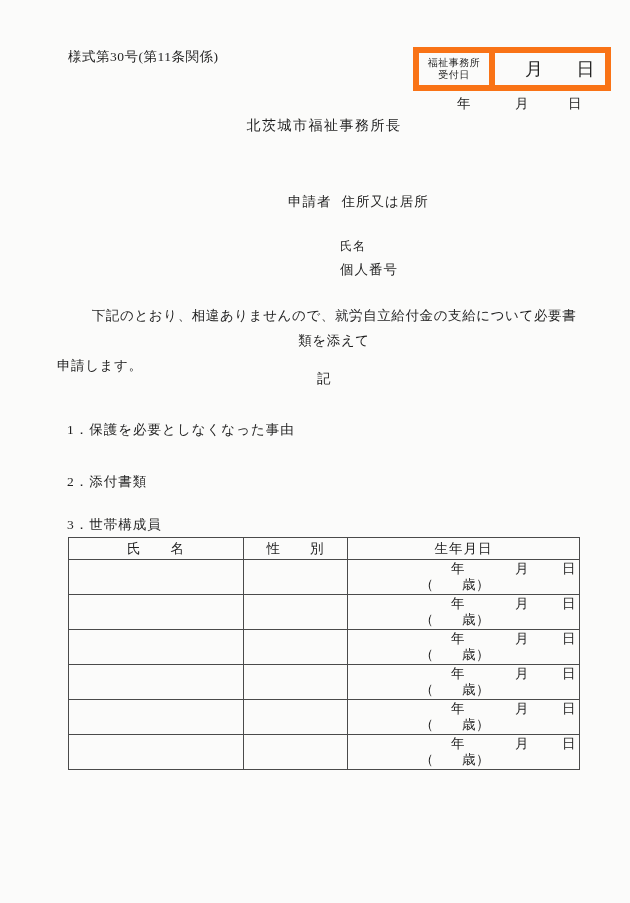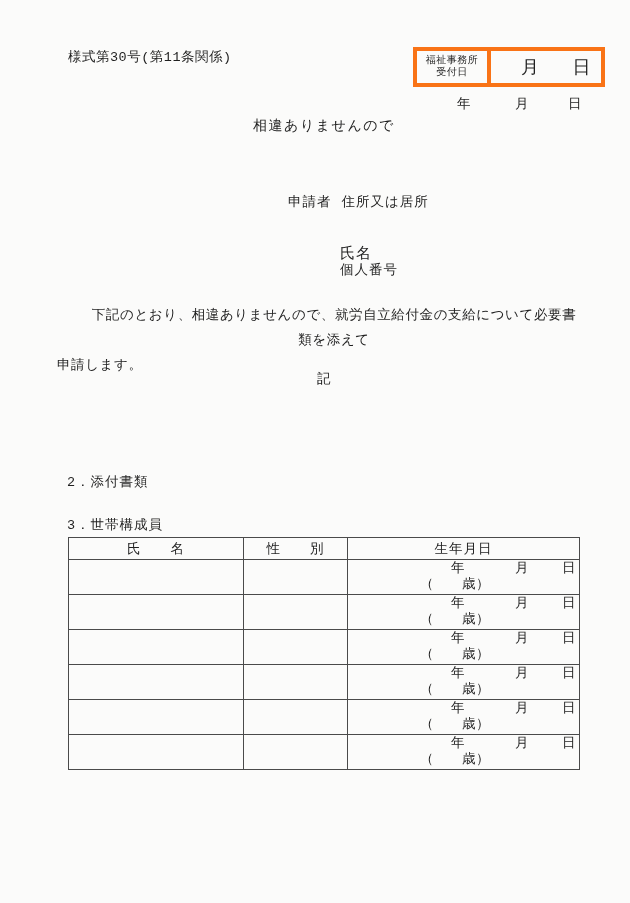--- a/index.html
+++ b/index.html
@@ -9,44 +9,43 @@
     color:#1f1f1f;
     -webkit-font-smoothing:antialiased;
   }
   .page{
     position:relative;
     width:624px;height:903px;
     background:#fbfbfa;
     overflow:hidden;
     font-size:13.5px;
     letter-spacing:0.5px;
-    font-family:Liberation Mono, monospace;
   }
   
   .form-number{position:absolute;left:68px;top:48px;font-size:13.5px;letter-spacing:0.5px;}
   
   .reception-box{position:absolute;left:413px;top:47px;border-collapse:collapse;}
-  .reception-box td{border:4px solid #f97316;vertical-align:middle;}
+  .reception-box td{border:6px solid #f97316;vertical-align:middle;}
   .rb-label{width:66px;height:30px;font-size:10px;letter-spacing:0.5px;text-align:center;line-height:12.5px;padding:1px 2px;}
   .rb-date{width:110px;font-size:18px;padding:0;}
   .rb-date .rb-m{margin-left:30px;}
   .rb-date .rb-d{margin-left:33px;}
   
   .date-line{position:absolute;left:0;top:95px;width:630px;height:18px;font-size:13.5px;}
   .date-line .dl-y{margin-left:457px;}
   .date-line .dl-m{margin-left:44px;}
   .date-line .dl-d{margin-left:39px;}
   
   .doc-title{position:absolute;left:57px;top:117px;width:534px;text-align:center;font-size:14px;letter-spacing:1.5px;}
   
   .addressee{position:absolute;left:73px;top:146px;font-size:13.5px;letter-spacing:1px;}
   
   .applicant-line{position:absolute;left:288px;top:193px;font-size:13.5px;letter-spacing:1px;}
   .applicant-line .addr-label{margin-left:10px;}
-  .name-label{position:absolute;left:340px;top:244px;font-size:15px;letter-spacing:1px;}
+  .name-label{position:absolute;left:340px;top:238px;font-size:12px;letter-spacing:1px;}
   .pn-label{position:absolute;left:340px;top:261px;font-size:13.5px;letter-spacing:1px;}
   
   .body-par{position:absolute;left:57px;top:303px;width:524px;font-size:13.5px;letter-spacing:0.6px;line-height:25px;}
   .body-par .l1{padding-left:30px;text-align:center;}
   
   .record-marker{position:absolute;left:57px;top:370px;width:534px;text-align:center;font-size:13.5px;}
   
   .item{position:absolute;left:67px;font-size:13.5px;letter-spacing:1px;}
   .item-1{top:421px;}
   .item-2{top:473px;}
@@ -85,36 +84,37 @@
           <span class="rb-m">月</span><span class="rb-d">日</span>
         </td>
       </tr>
     </tbody>
   </table>
 
   <div class="date-line">
     <span class="dl-y">年</span><span class="dl-m">月</span><span class="dl-d">日</span>
   </div>
 
-  <div class="doc-title">相違ありませんので</div>
+  <div class="doc-title">北茨城市福祉事務所長</div>
 
 
   <div class="applicant-line">
     <span>申請者</span><span class="addr-label">住所又は居所</span>
   </div>
   <div class="name-label">氏名</div>
   <div class="pn-label">個人番号</div>
 
   <div class="body-par">
     <div class="l1">下記のとおり、相違ありませんので、就労自立給付金の支給について必要書類を添えて</div>
     <div class="l2">申請します。</div>
   </div>
 
   <div class="record-marker">記</div>
 
+  <div class="item item-1">1．保護を必要としなくなった事由</div>
   <div class="item item-2">2．添付書類</div>
   <div class="item item-3">3．世帯構成員</div>
 
   <table class="household-table">
     <thead>
       <tr>
         <th class="col-name">氏　　名</th>
         <th class="col-sex">性　　別</th>
         <th class="col-dob">生年月日</th>
       </tr>

